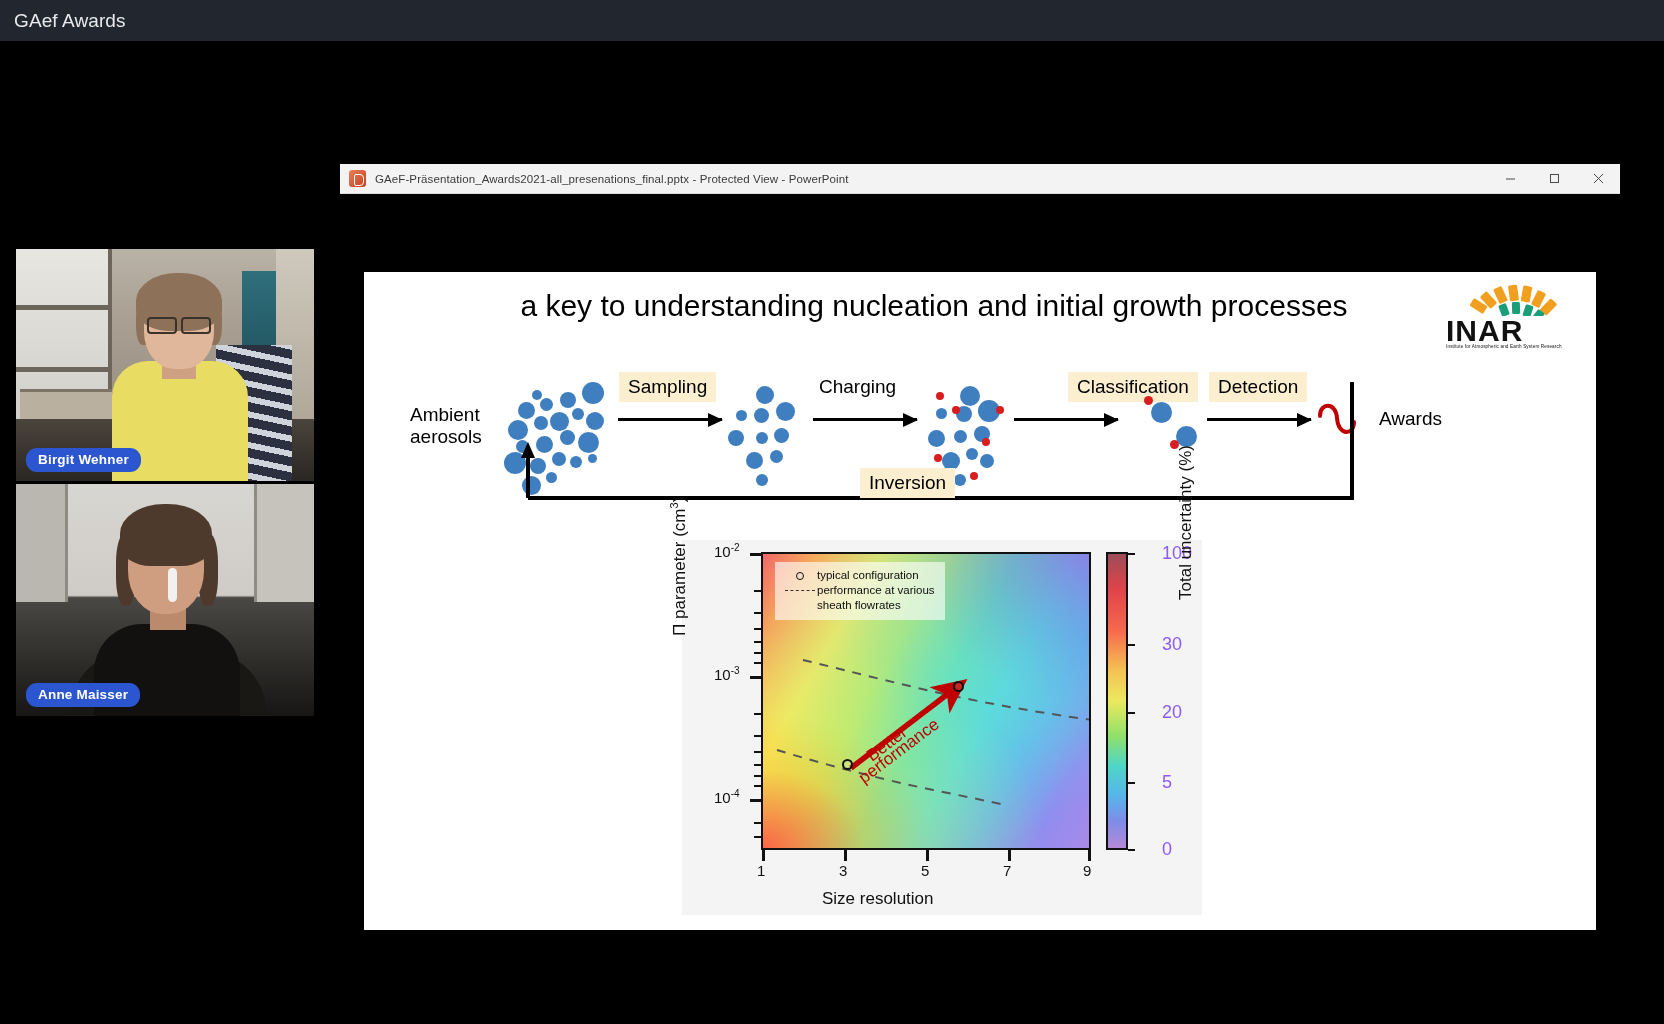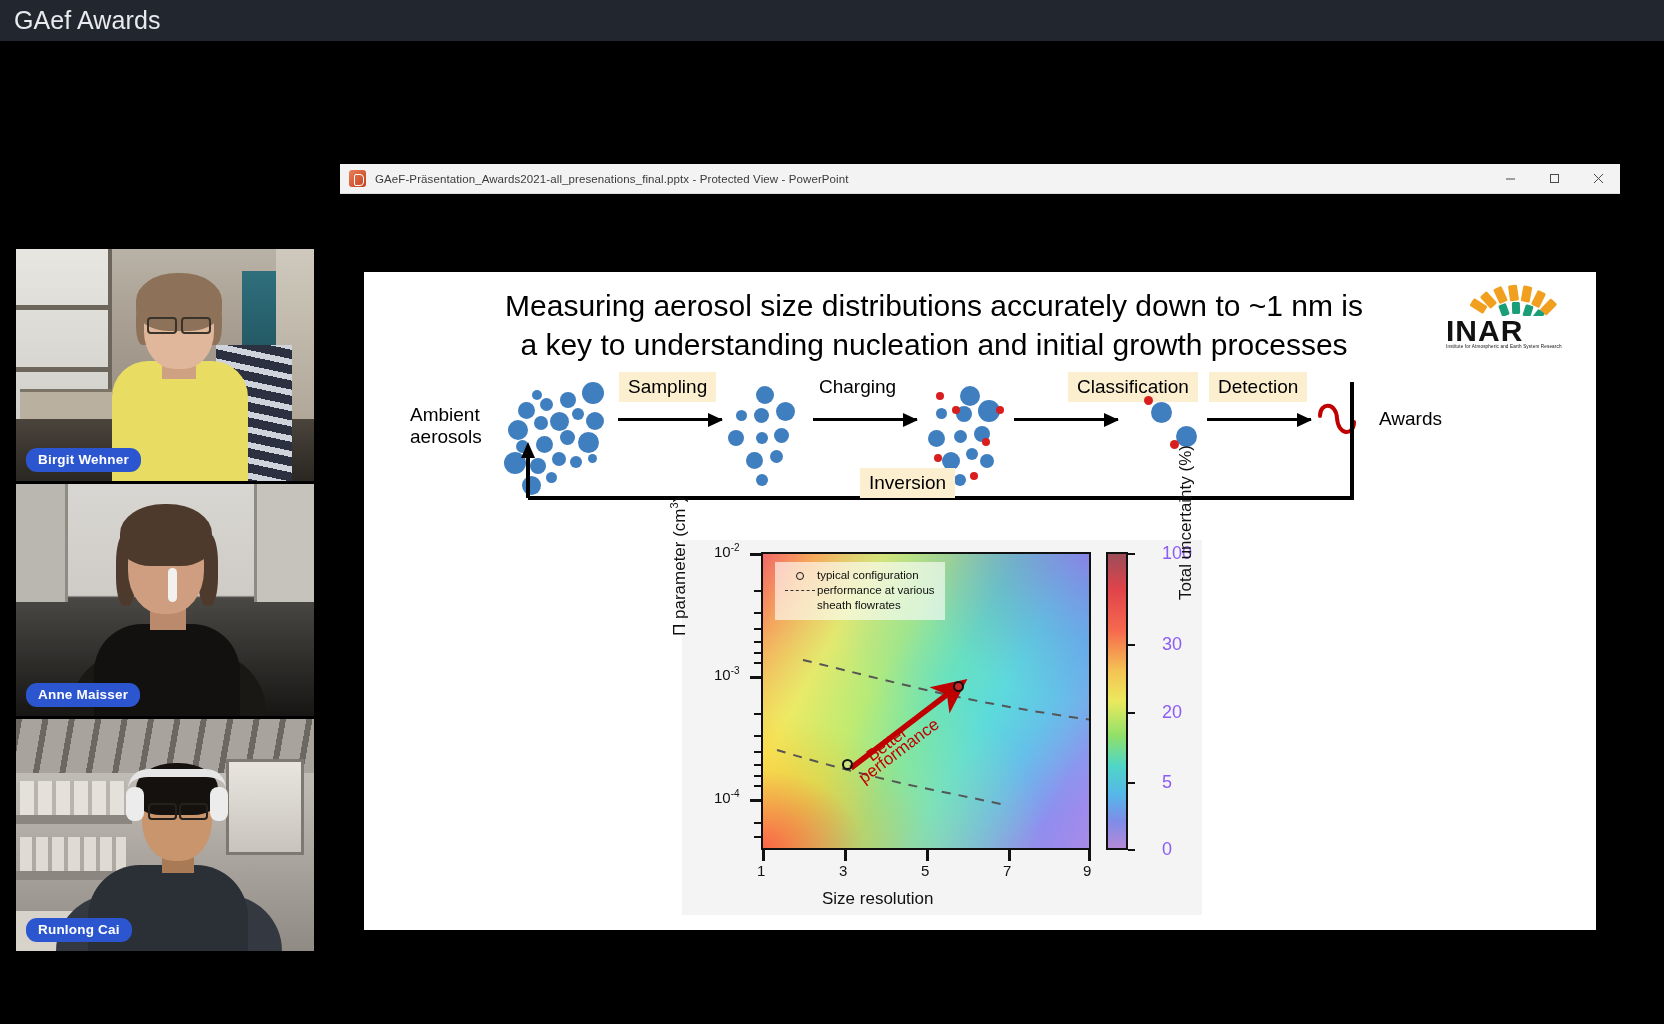--- a/index.html
+++ b/index.html
@@ -17,21 +17,21 @@
     background: #1b1f2a;
   }
   #topbar {
     position: absolute; left: 0; top: 0;
     width: 1664px; height: 41px;
     background: #22262f;
     display: flex; align-items: center;
   }
   #topbar .title {
     color: #e9eaee;
-    font-size: 25px;
+    font-size: 19px;
     padding-left: 14px;
     letter-spacing: .1px;
   }
   #stage {
     position: absolute; left: 0; top: 41px;
     width: 1664px; height: 983px;
     background: #000;
   }
 
   
@@ -378,42 +378,20 @@
         <div class="v1-neck"></div>
         <div class="v1-hairL"></div>
         <div class="v1-hairR"></div>
         <div class="v1-head"></div>
         <div class="v1-hair"></div>
         <div class="v1-bud"></div>
       </div>
       <span class="namebadge">Anne Maisser</span>
     </div>
 
-    <div class="tile" id="tile-2">
-      <div class="tile-video">
-        <div class="v2-bg"></div>
-        <div class="v2-ceil"></div>
-        <div class="v2-win"></div>
-        <div class="v2-shelf"></div>
-        <div class="v2-shelf2"></div>
-        <div class="v2-boxes"></div>
-        <div class="v2-boxes2"></div>
-        <div class="v2-desk"></div>
-        <div class="v2-shoulder"></div>
-        <div class="v2-torso"></div>
-        <div class="v2-neck"></div>
-        <div class="v2-head"></div>
-        <div class="v2-hair"></div>
-        <div class="v2-hp"></div>
-        <div class="v2-cupL"></div>
-        <div class="v2-cupR"></div>
-        <div class="v2-glass"></div>
-      </div>
-      <span class="namebadge">Runlong Cai</span>
-    </div>
 
     <div id="ppt">
 
       <div id="ppt-titlebar">
         <span class="ppt-ico"></span>
         <span id="ppt-title">GAeF-Präsentation_Awards2021-all_presenations_final.pptx  -  Protected View - PowerPoint</span>
         <span id="ppt-winbtns">
           <span class="winbtn">
             <svg width="11" height="11" viewBox="0 0 11 11">
                 <line x1="1" y1="6" x2="10" y2="6" stroke="currentColor" stroke-width="1"></line>
@@ -431,21 +409,20 @@
               </svg>
           </span>
         </span>
       </div>
 
       <div id="ppt-black"></div>
 
       <div id="slide">
 
         <div id="slide-headline">
-          <div>Measuring aerosol size distributions accurately down to ~1 nm is</div>
           <div>a key to understanding nucleation and initial growth processes</div>
         </div>
 
         <div id="inar">
           <svg width="96" height="34" viewBox="0 0 96 34" style="position:absolute;left:26px;top:0;">
             <g>
               <rect x="4" y="16" width="9" height="16" rx="1.5" fill="#f0a01e" transform="rotate(-58 8.5 24)"></rect>
               <rect x="14" y="10" width="9" height="16" rx="1.5" fill="#f0a01e" transform="rotate(-42 18.5 18)"></rect>
               <rect x="26" y="5" width="9" height="16" rx="1.5" fill="#f0a01e" transform="rotate(-25 30.5 13)"></rect>
               <rect x="39" y="3" width="9" height="16" rx="1.5" fill="#f0a01e" transform="rotate(-8 43.5 11)"></rect>

